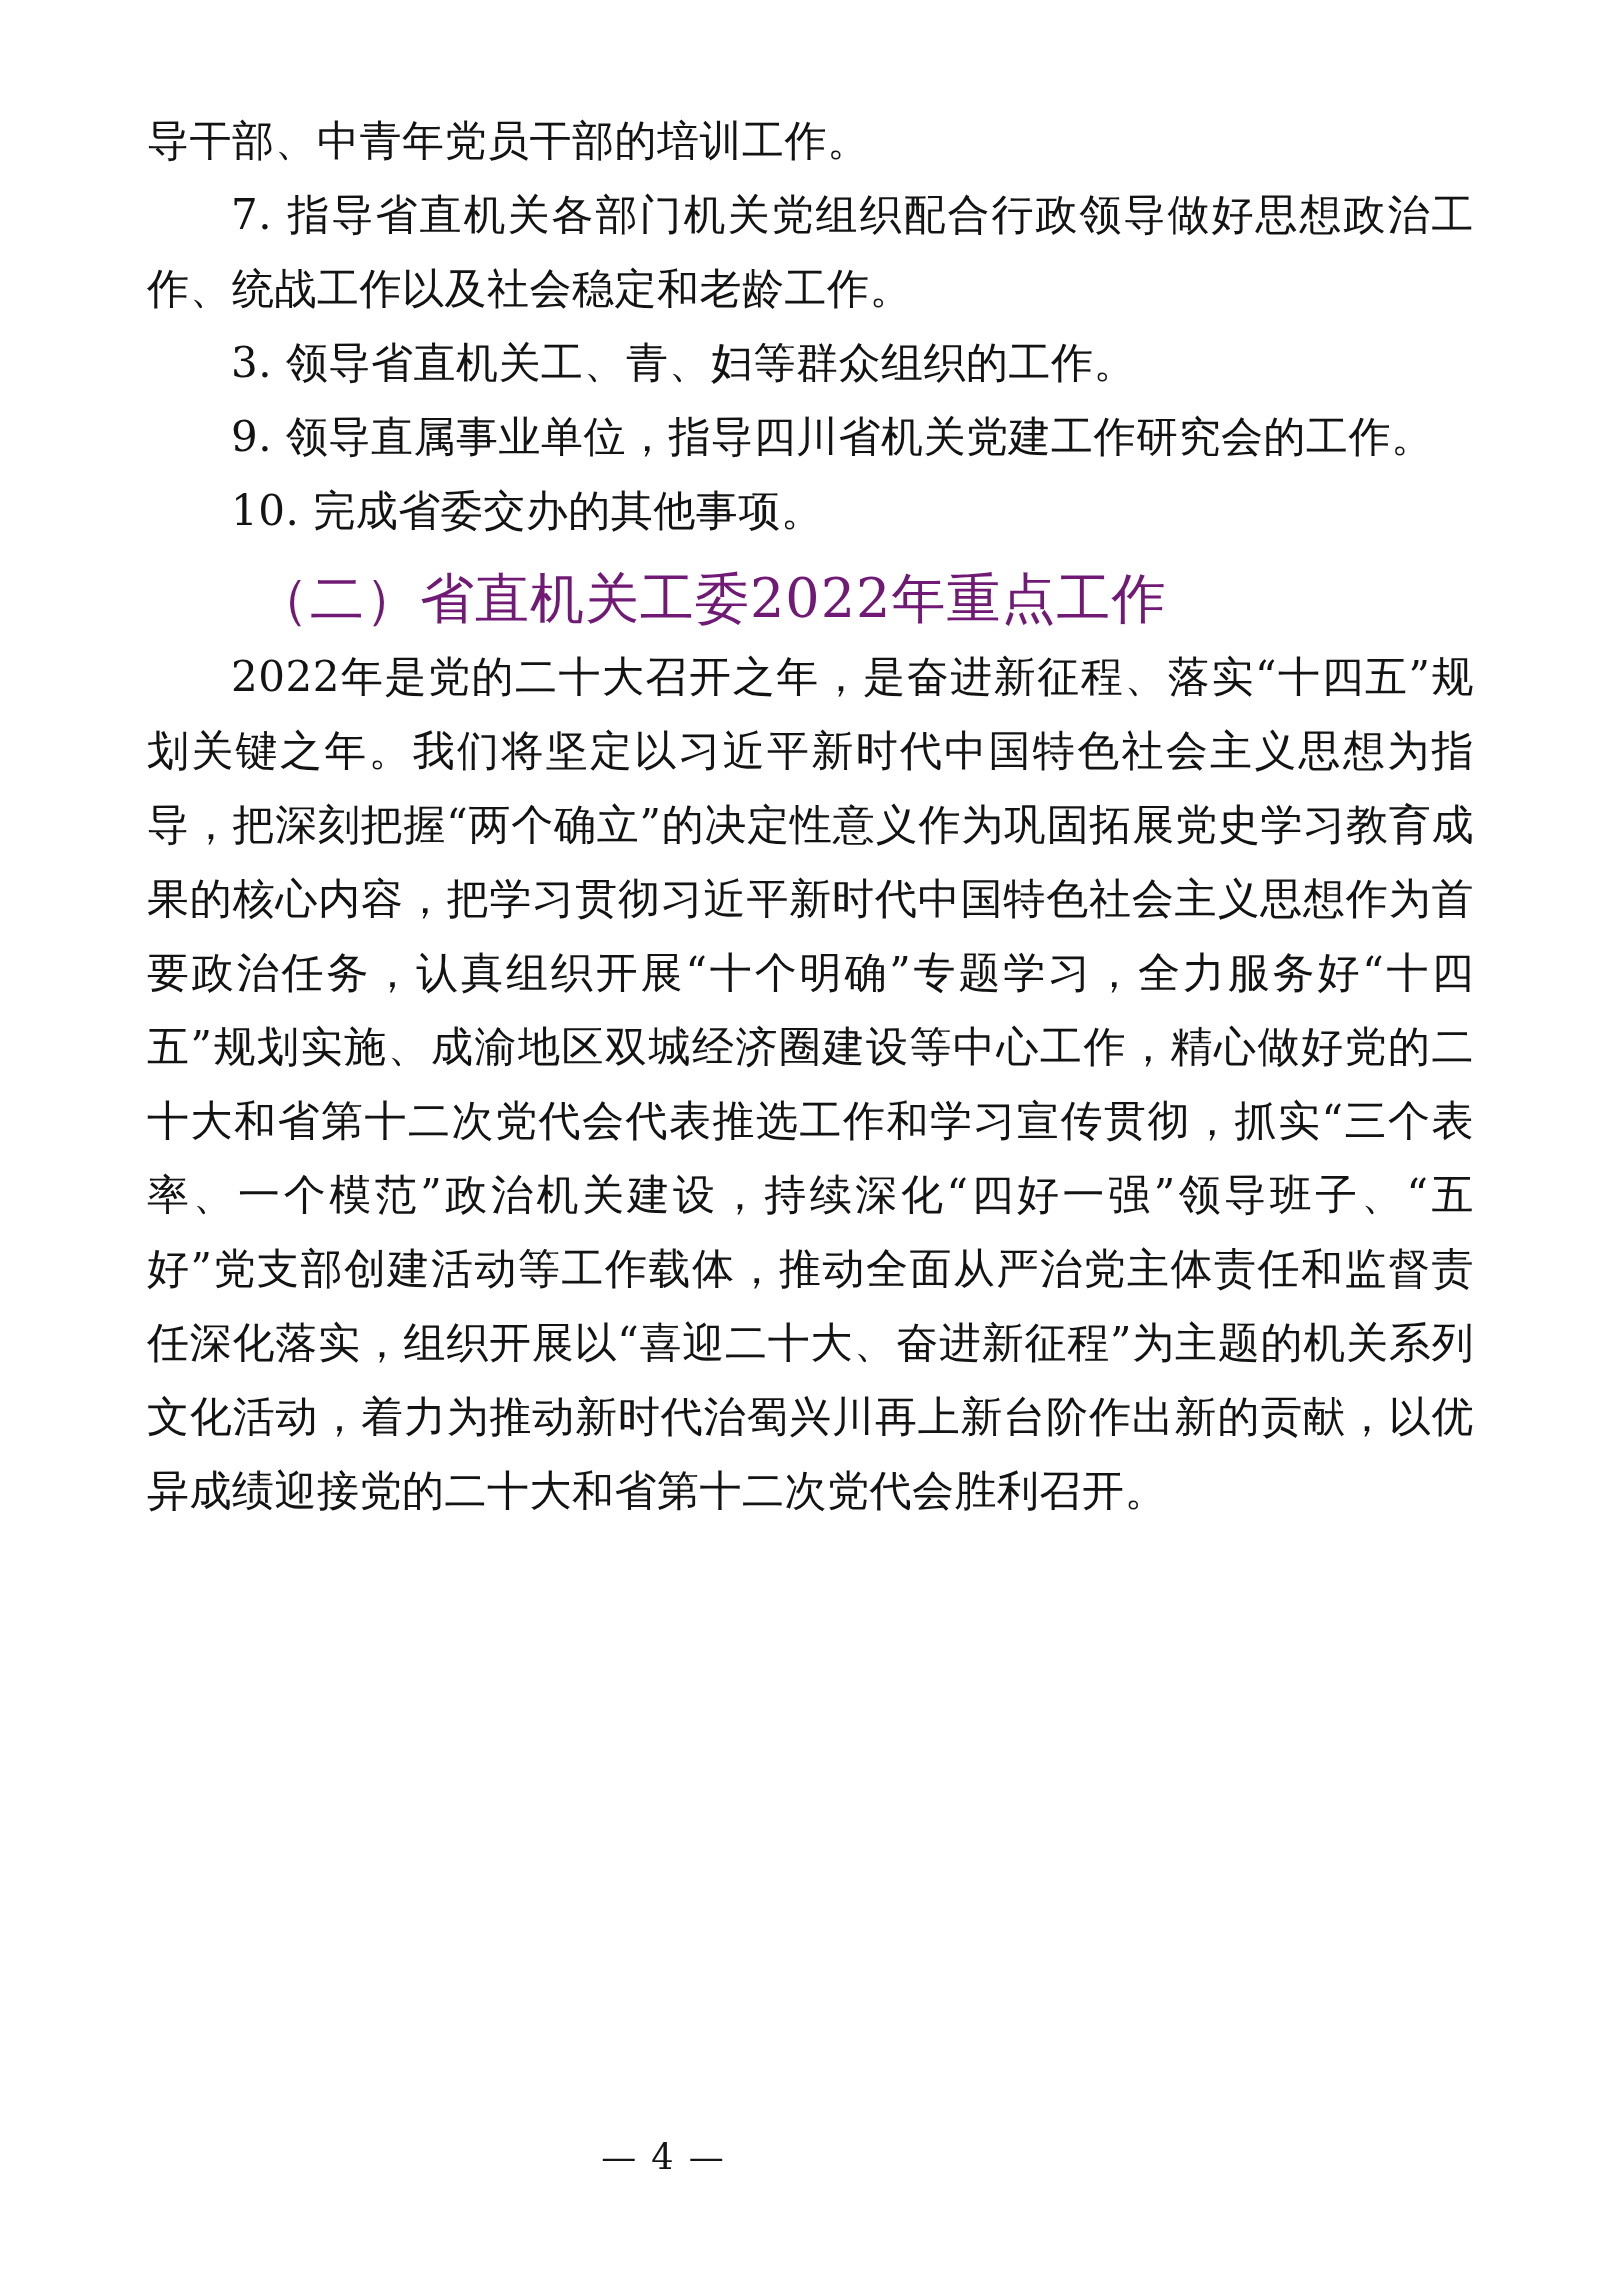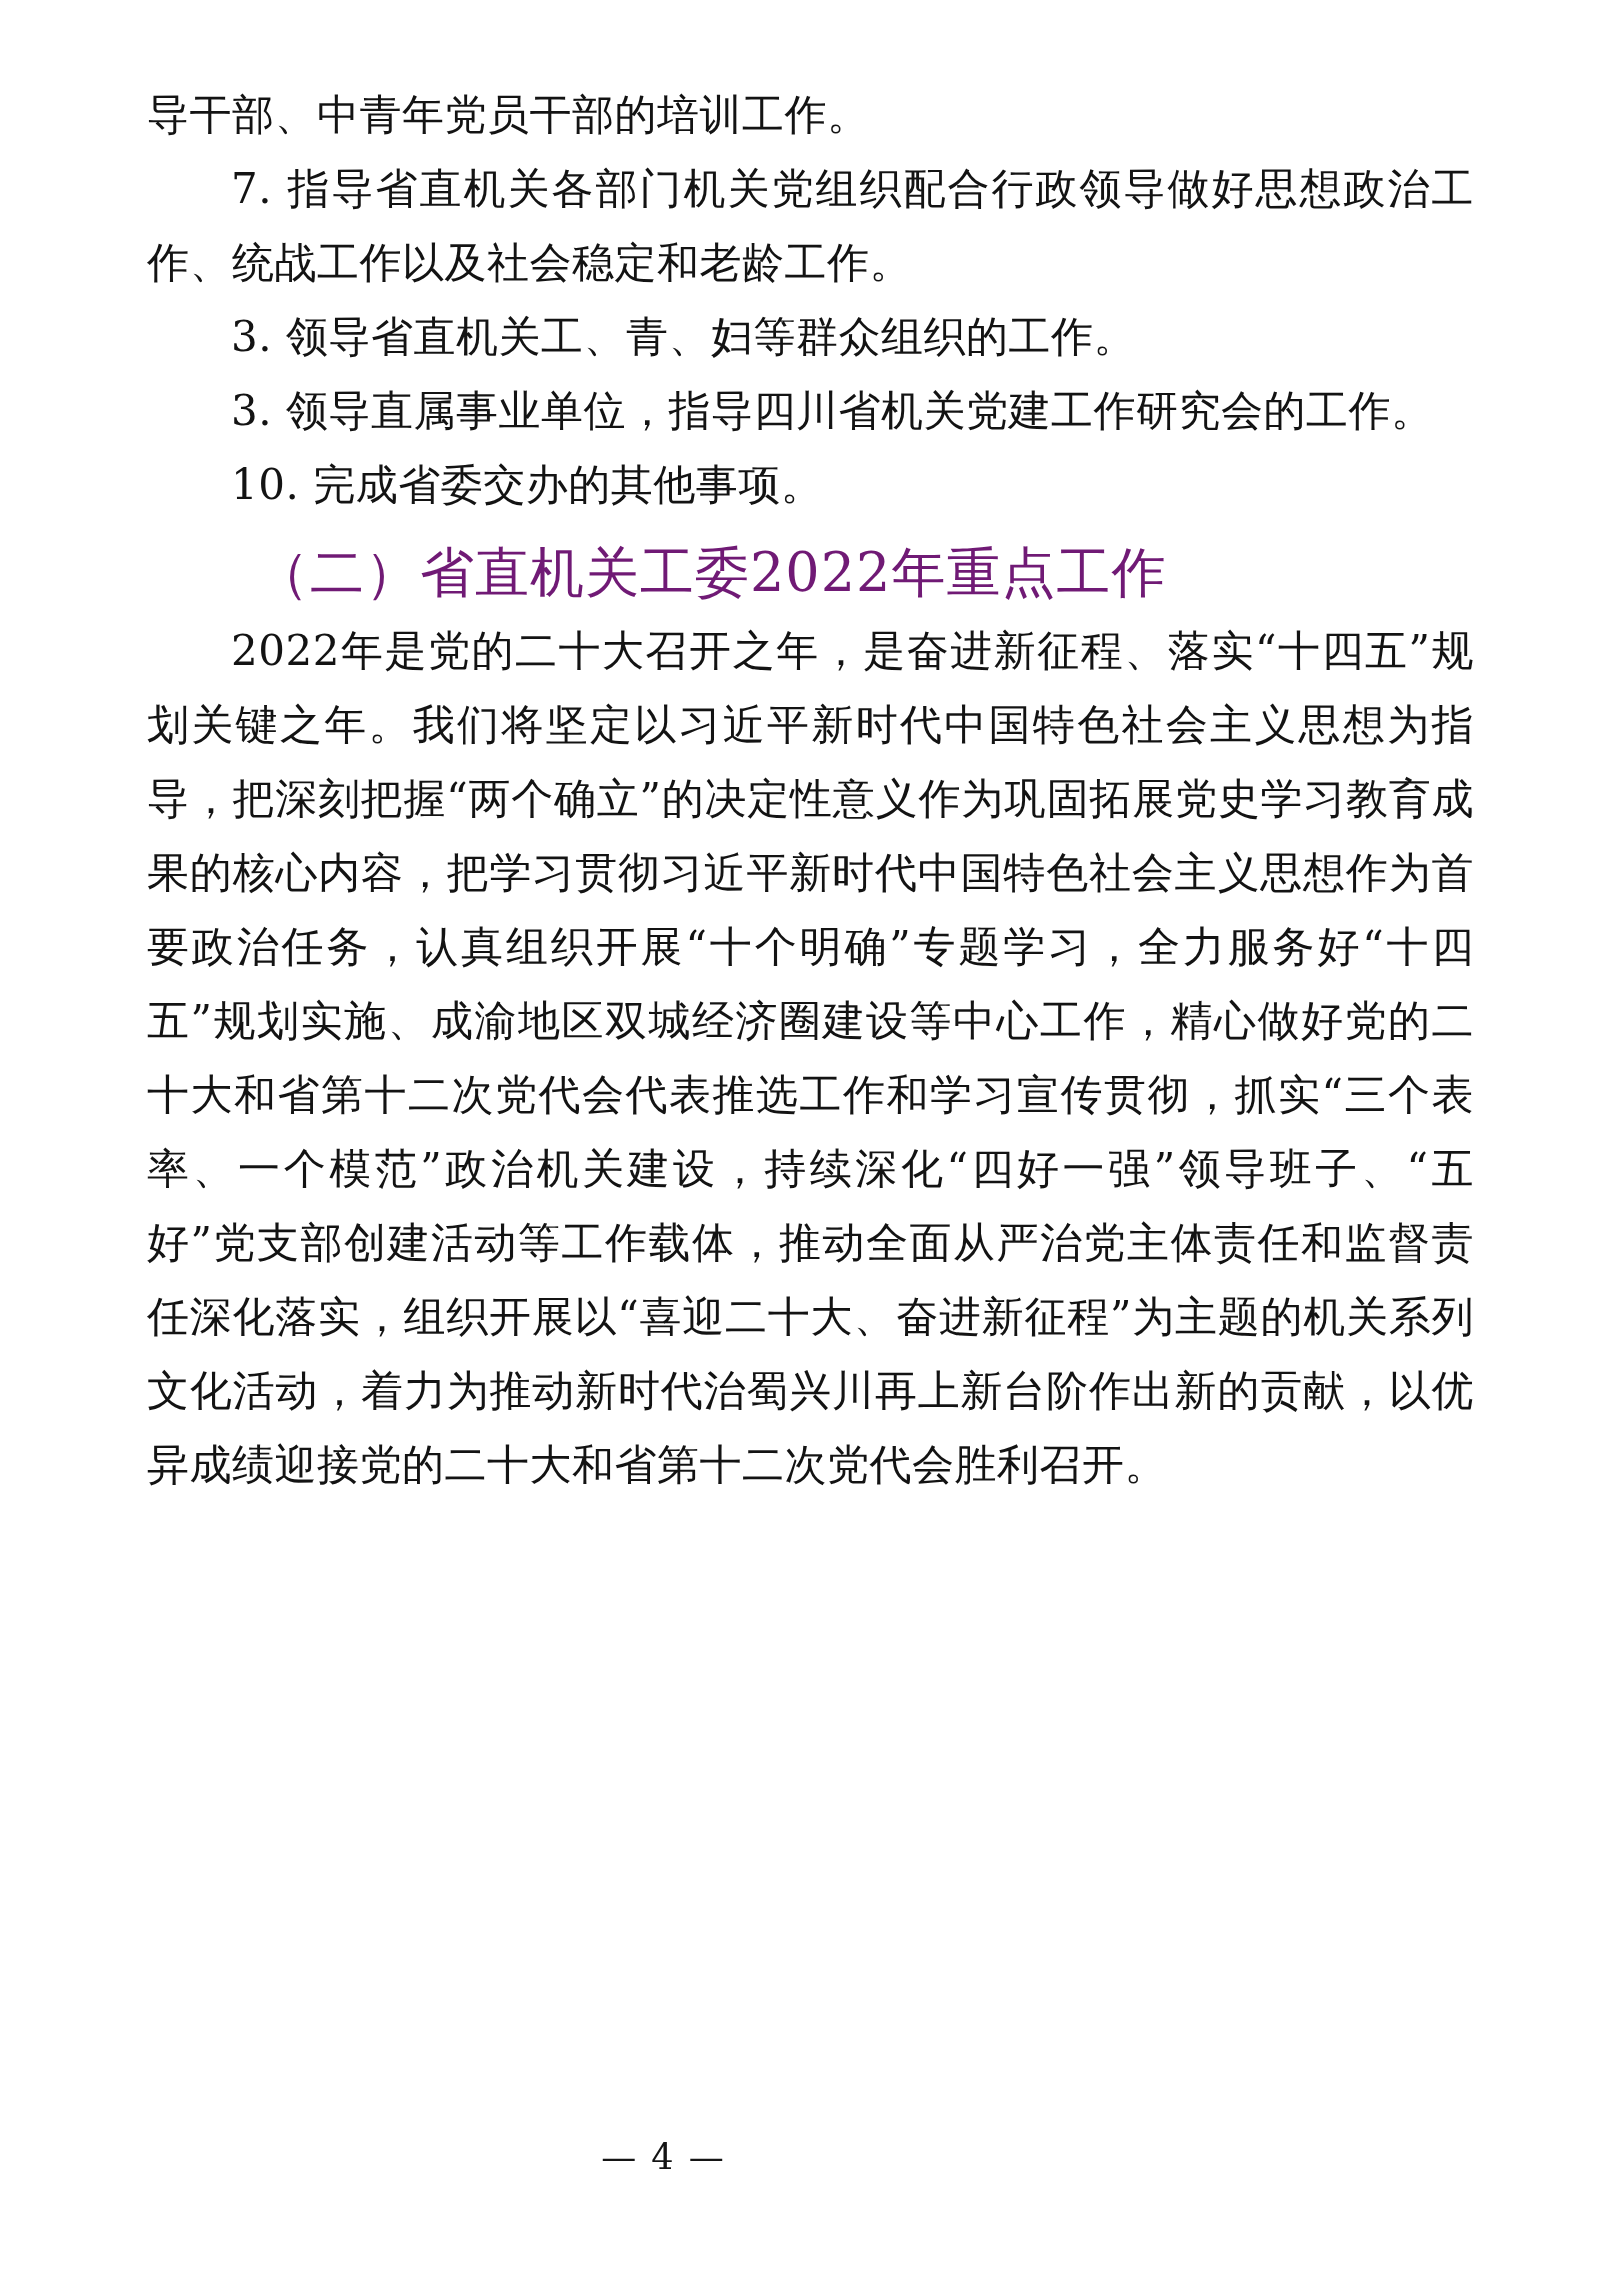--- a/index.html
+++ b/index.html
@@ -15,21 +15,21 @@
     position: relative;
     overflow: hidden;
   }
   .page {
     position: absolute;
     left: 0;
     top: 0;
     width: 1621px;
     height: 2293px;
     box-sizing: border-box;
-    padding: 78px 147px 0 147px;
+    padding: 104px 147px 0 147px;
   }
   .body-text {
     font-size: 42px;
     line-height: 74px;
     letter-spacing: 0.5px;
     text-align: justify;
     text-justify: inter-ideograph;
     color: #131313;
   }
   .para {
@@ -64,21 +64,21 @@
   }
 </style>
 </head>
 <body>
 
 <div class="page">
   <div class="body-text">
     <p class="para noindent">导干部、中青年党员干部的培训工作。</p>
     <p class="para">7. 指导省直机关各部门机关党组织配合行政领导做好思想政治工作、统战工作以及社会稳定和老龄工作。</p>
     <p class="para">3. 领导省直机关工、青、妇等群众组织的工作。</p>
-    <p class="para">3. 领导直属事业单位，指导四川省机关党建工作研究会的工作。</p>
+    <p class="para">9. 领导直属事业单位，指导四川省机关党建工作研究会的工作。</p>
     <p class="para">10. 完成省委交办的其他事项。</p>
     <h2 class="heading">（二）省直机关工委2022年重点工作</h2>
     <p class="para">2022年是党的二十大召开之年，是奋进新征程、落实“十四五”规划关键之年。我们将坚定以习近平新时代中国特色社会主义思想为指导，把深刻把握“两个确立”的决定性意义作为巩固拓展党史学习教育成果的核心内容，把学习贯彻习近平新时代中国特色社会主义思想作为首要政治任务，认真组织开展“十个明确”专题学习，全力服务好“十四五”规划实施、成渝地区双城经济圈建设等中心工作，精心做好党的二十大和省第十二次党代会代表推选工作和学习宣传贯彻，抓实“三个表率、一个模范”政治机关建设，持续深化“四好一强”领导班子、“五好”党支部创建活动等工作载体，推动全面从严治党主体责任和监督责任深化落实，组织开展以“喜迎二十大、奋进新征程”为主题的机关系列文化活动，着力为推动新时代治蜀兴川再上新台阶作出新的贡献，以优异成绩迎接党的二十大和省第十二次党代会胜利召开。</p>
   </div>
   <div class="footer">
     <span class="pagenum">— 4 —</span>
   </div>
 </div>
 
 

